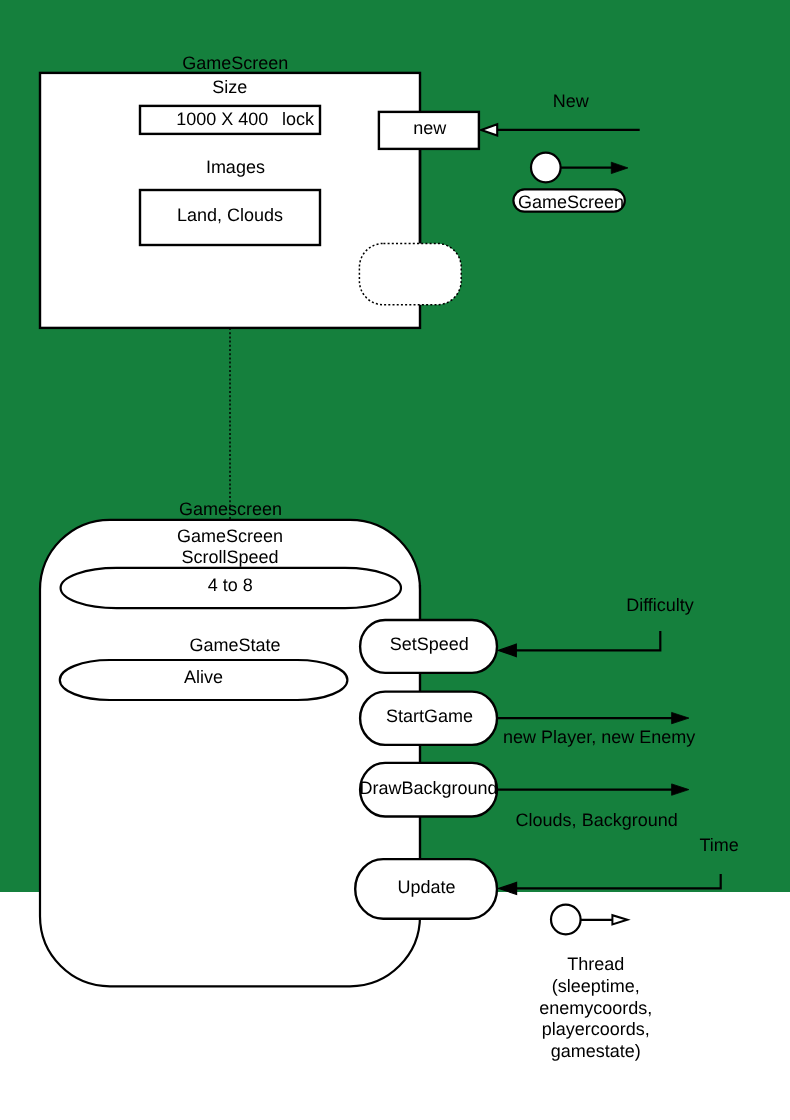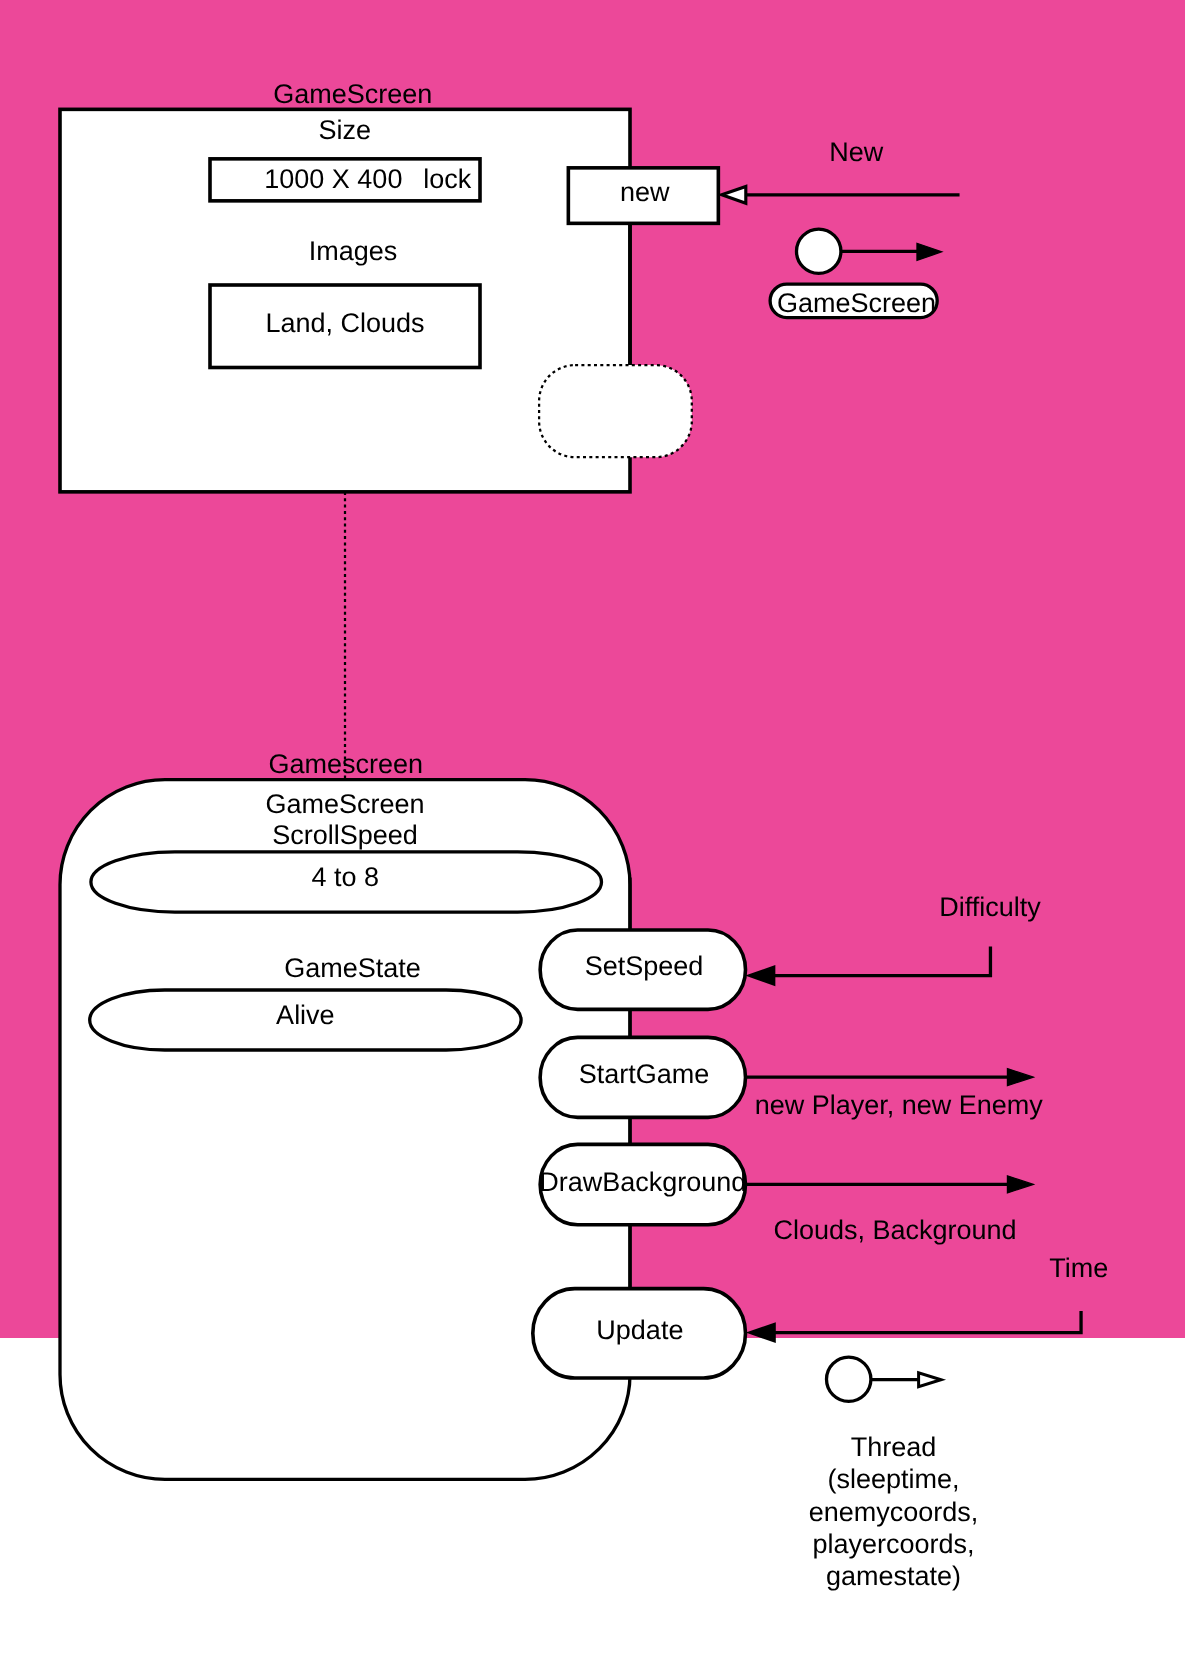--- a/index.html
+++ b/index.html
@@ -1,21 +1,21 @@
 <!DOCTYPE html>
 <html><head>
 <meta charset="utf-8">
 <title>GameScreen Diagram</title>
 <style>
   html,body{margin:0;padding:0;background:#ffffff;}
   body{width:790px;height:1120px;overflow:hidden;
        font-family:"Liberation Sans",sans-serif;
        -webkit-font-smoothing:antialiased;
        text-rendering:geometricPrecision;}
-  #canvas{position:relative;width:790px;height:892px;background:#ec4899;}
+  #canvas{position:relative;width:790px;height:892px;background:#15803d;}
   svg#diagram{display:block;position:absolute;left:0;top:0;transform:translateZ(0);}
   .lbl{font-family:"Liberation Sans",sans-serif;fill:#000;font-size:18px;}
   .shape{fill:#ffffff;stroke:#000;}
   .ln{stroke:#000;fill:none;}
 </style>
 </head>
 <body>
 
 <div id="canvas">
 <svg id="diagram" width="790" height="1120" viewBox="0 0 790 1120">

